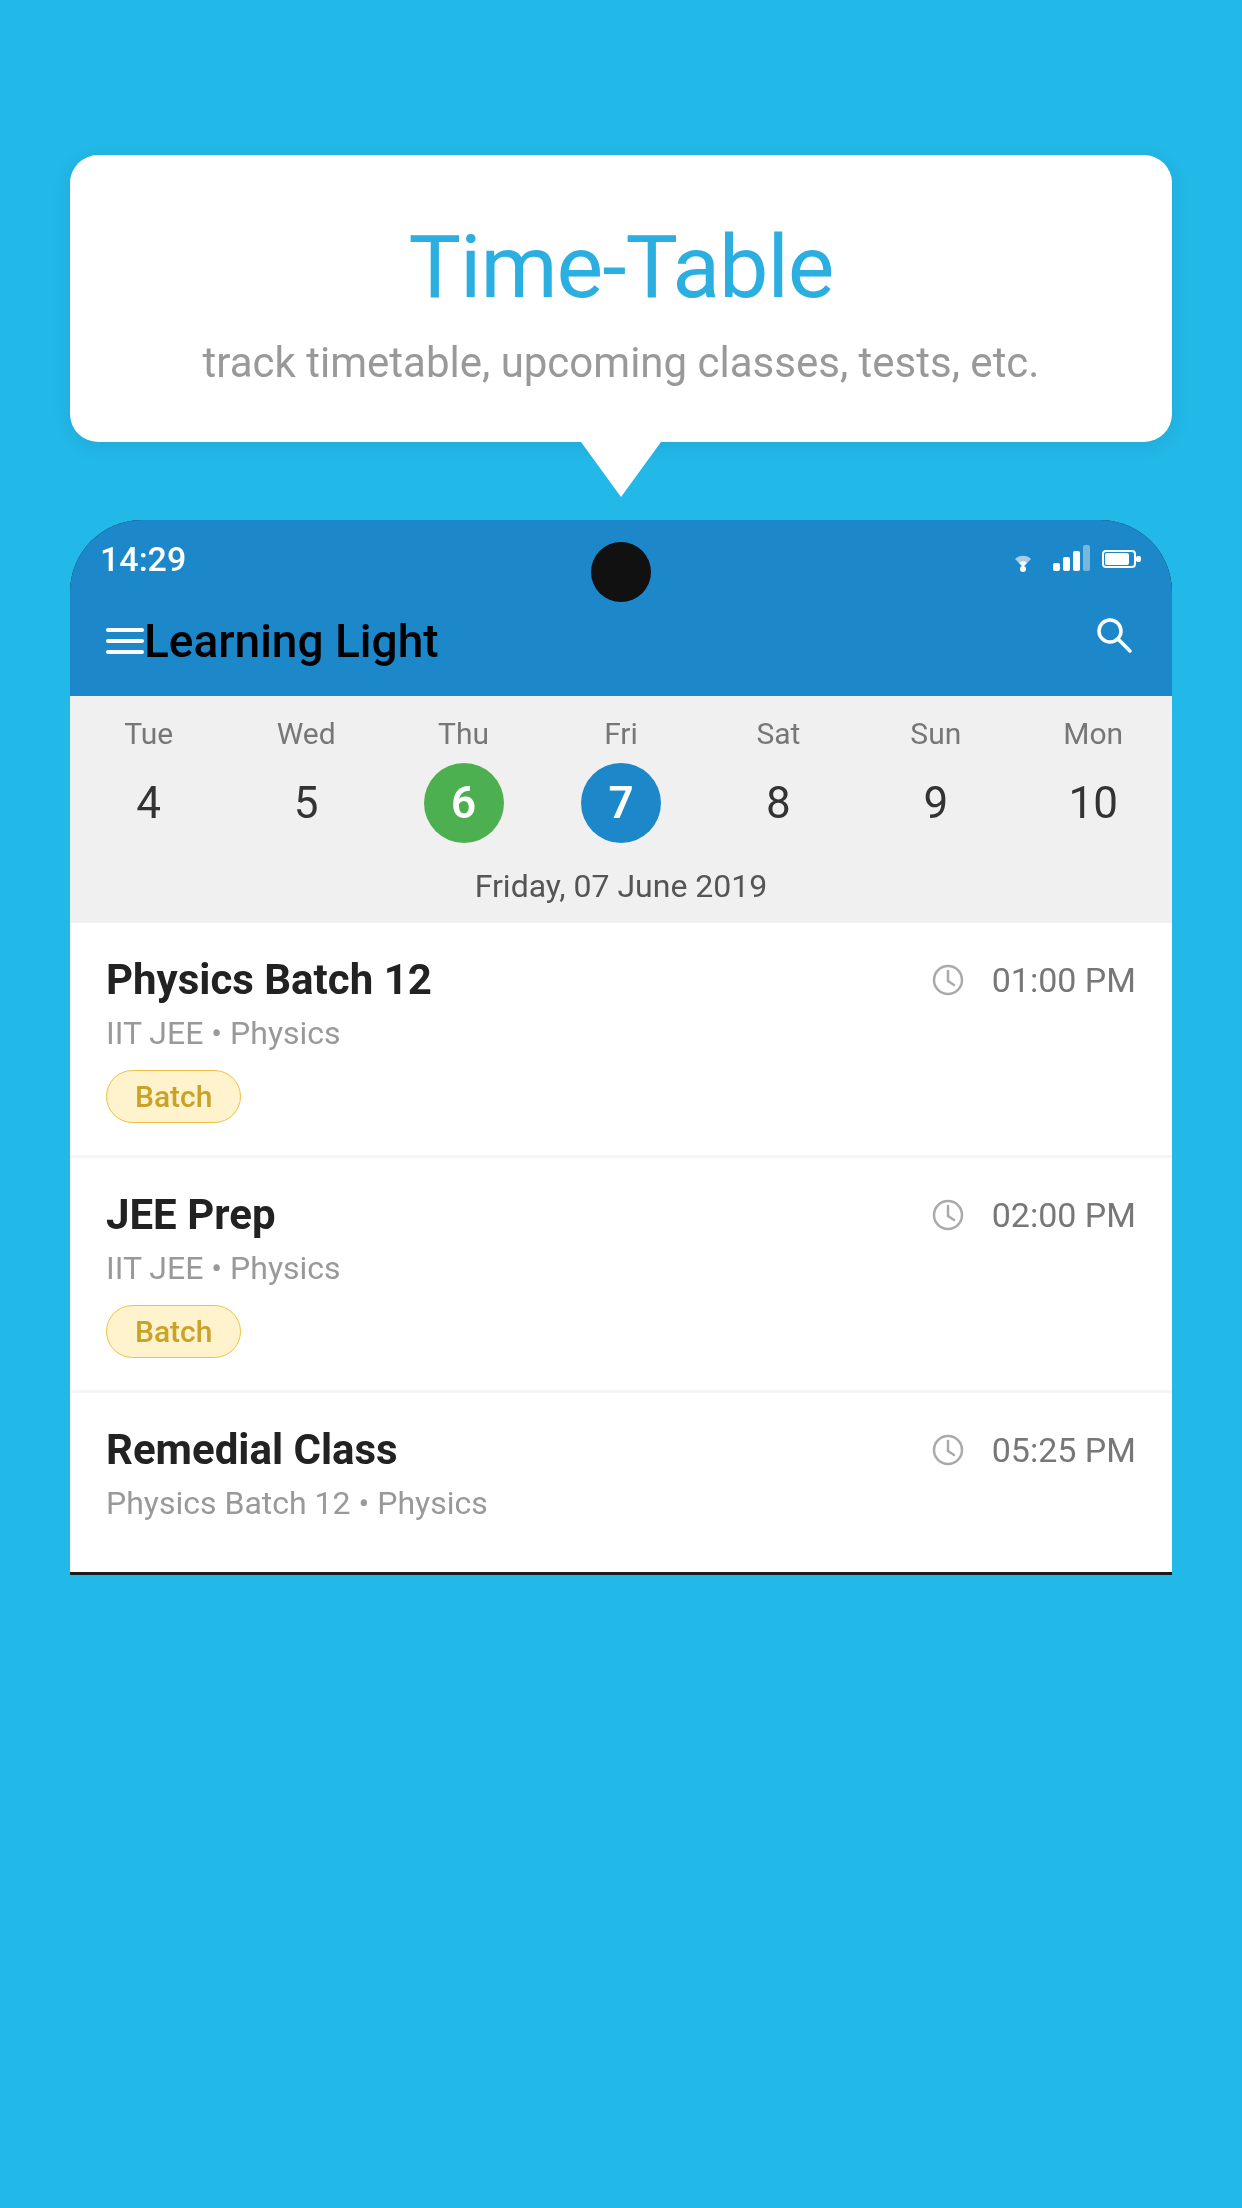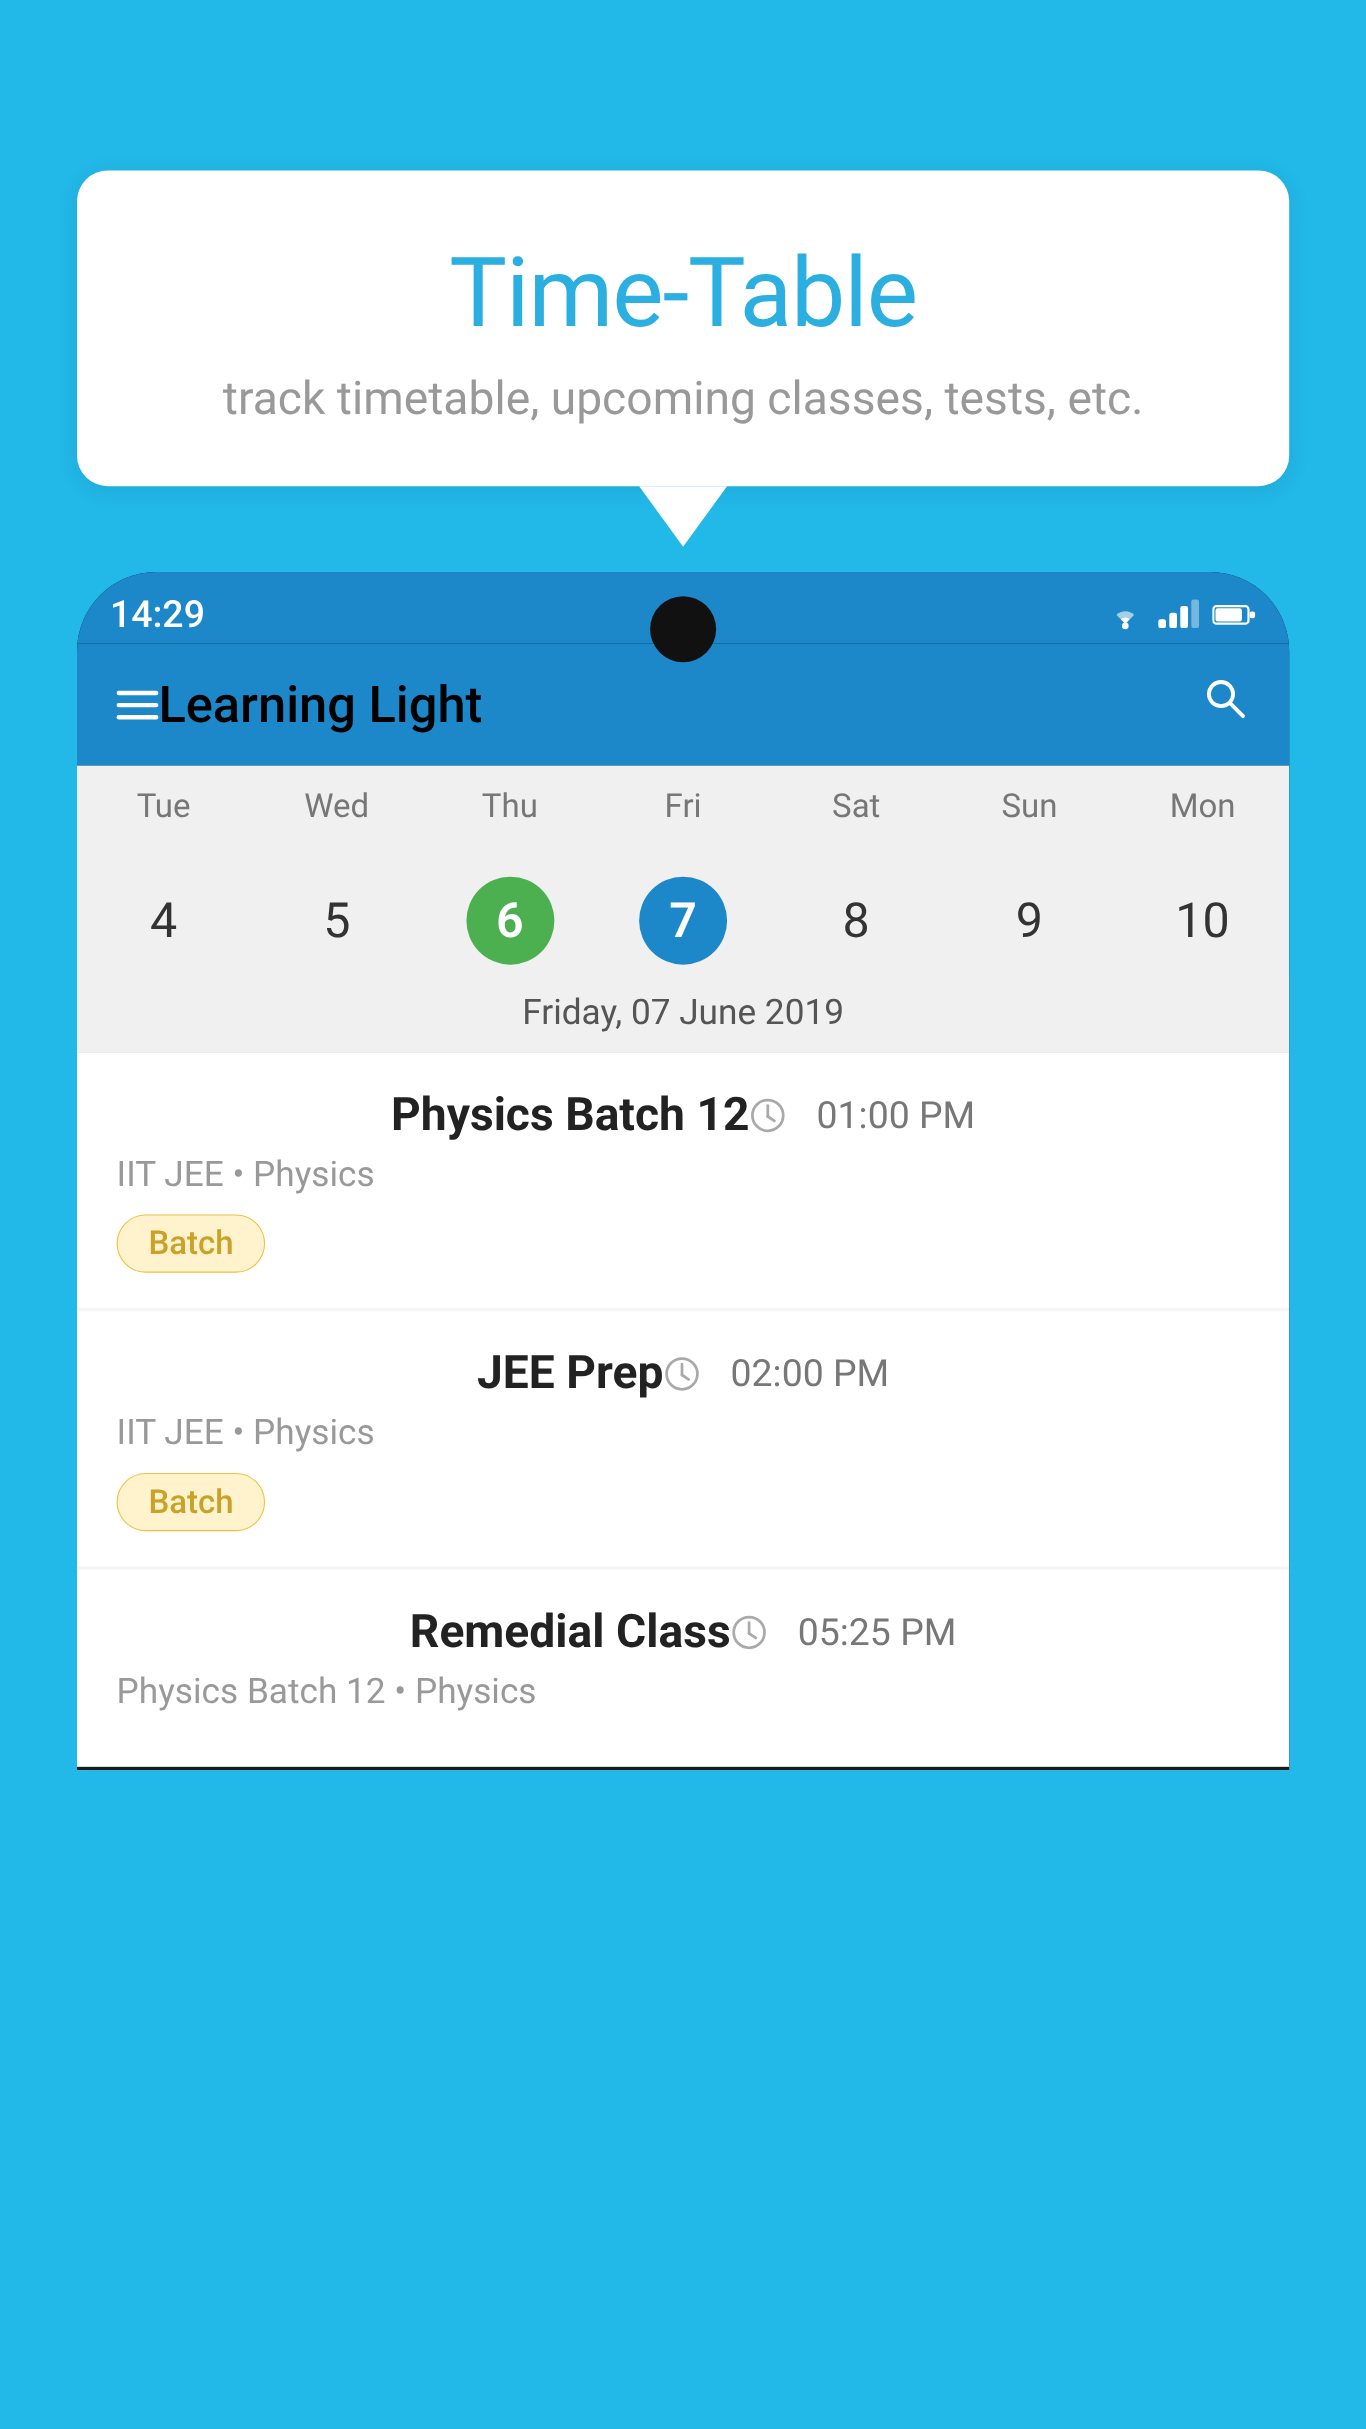--- a/index.html
+++ b/index.html
@@ -159,21 +159,20 @@
       display: flex;
       justify-content: space-around;
       padding: 20px 0 10px;
     }
 
     .day-col {
       display: flex;
       flex-direction: column;
       align-items: center;
       width: 14.28%;
-      gap: 34px;
     }
 
     .day-name {
       font-size: 30px;
       color: #777;
       margin-bottom: 12px;
     }
 
     .day-number {
       font-size: 44px;
@@ -213,21 +212,21 @@
     }
 
     .schedule-item {
       background: white;
       margin-bottom: 3px;
       padding: 32px 36px;
     }
 
     .item-header {
       display: flex;
-      justify-content: center;
+      justify-content: space-between;
       align-items: center;
       margin-bottom: 10px;
     }
 
     .item-title {
       font-size: 42px;
       font-weight: 700;
       color: #222;
     }
 

